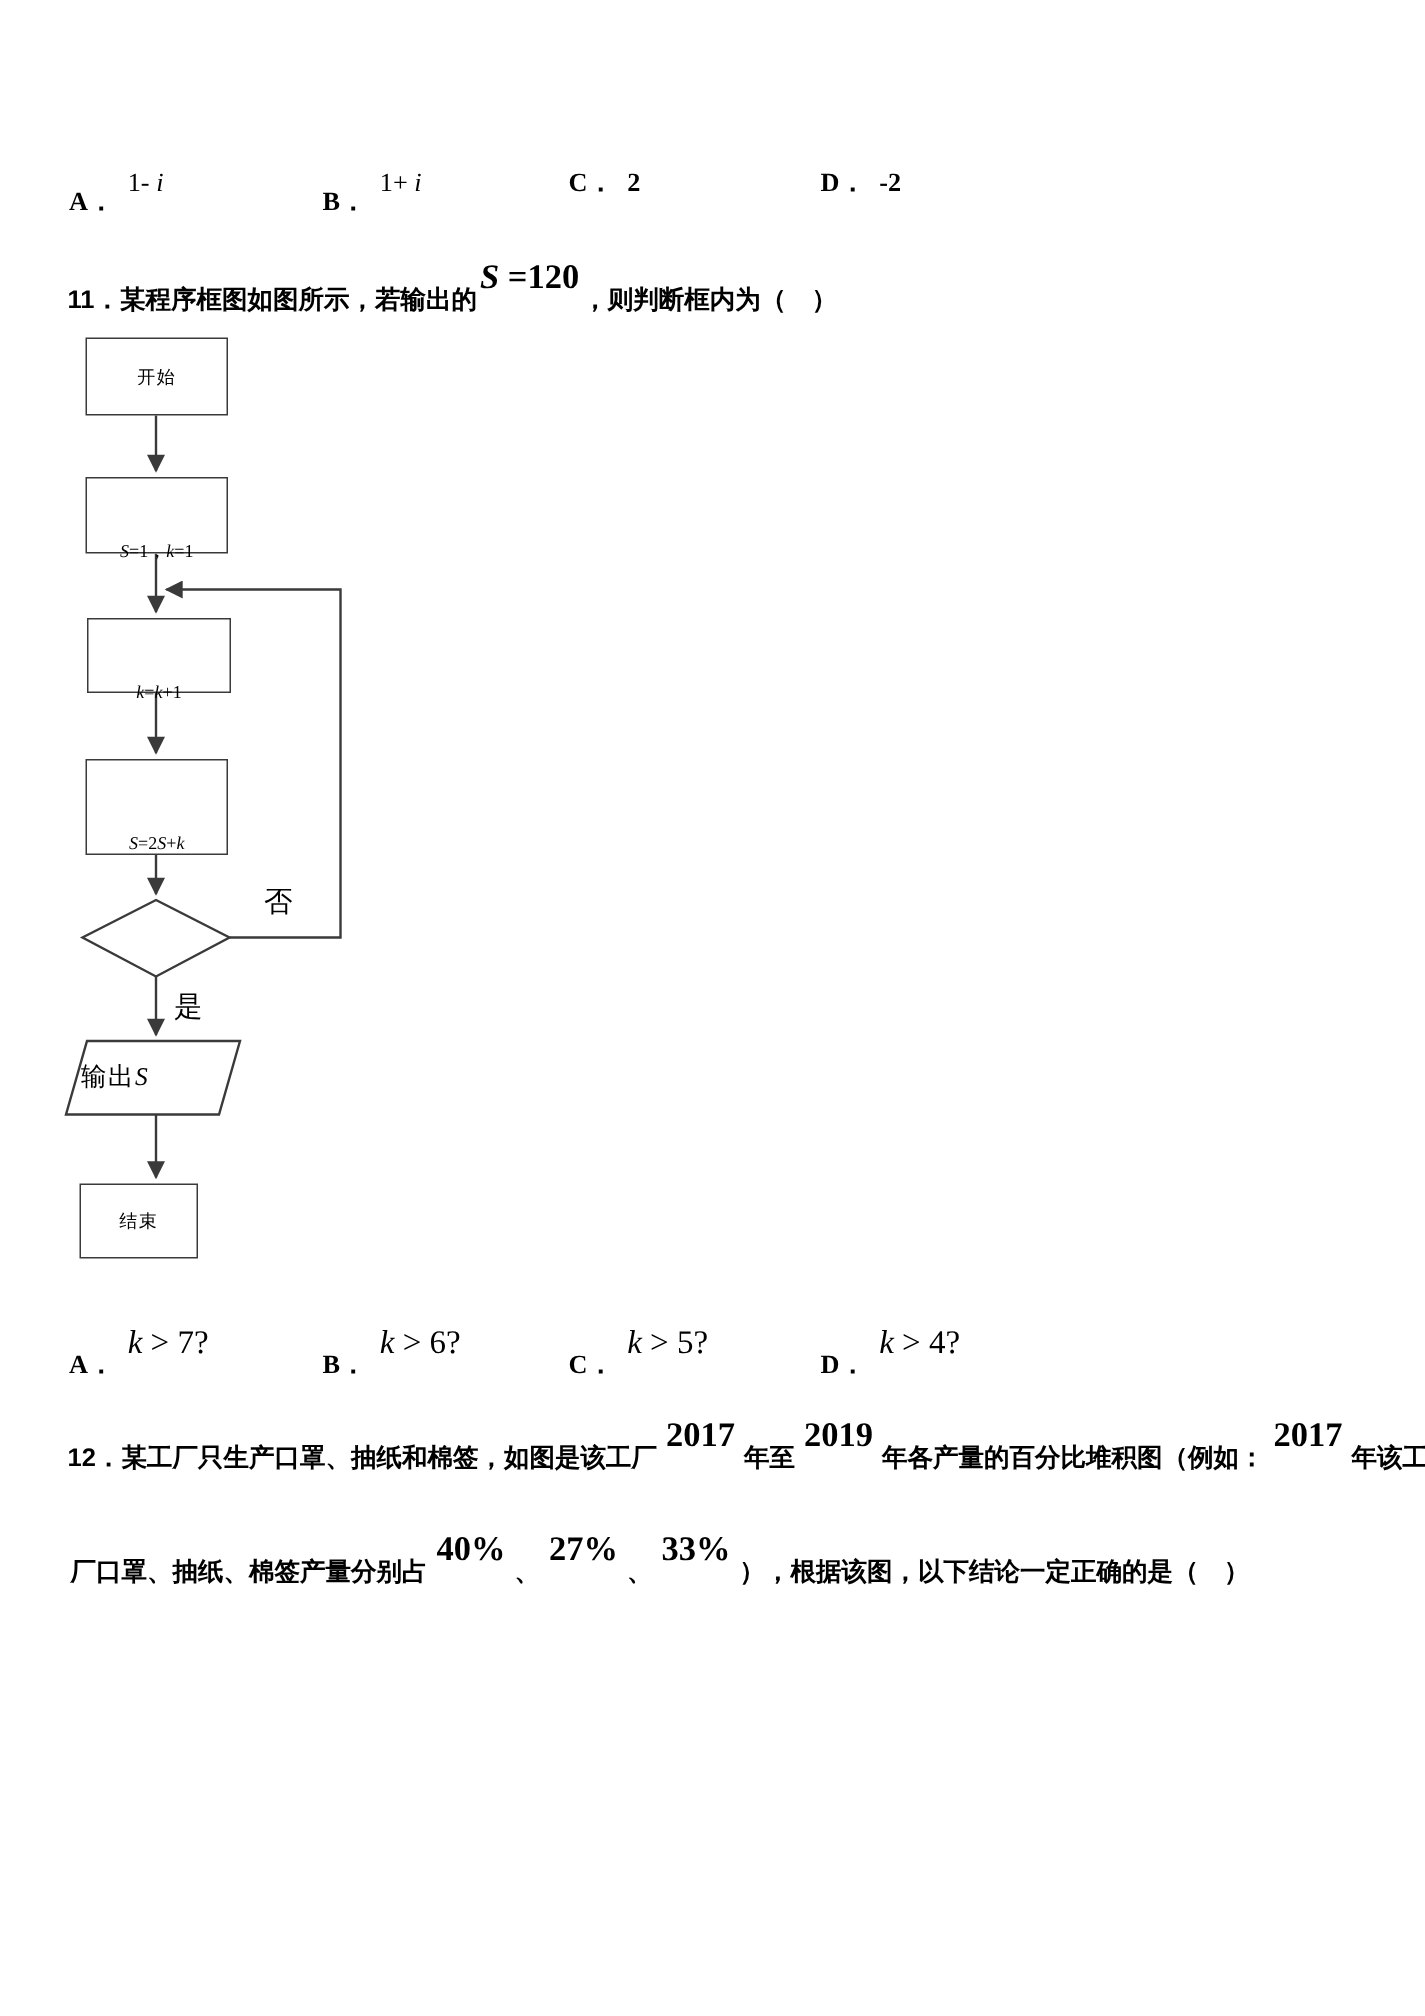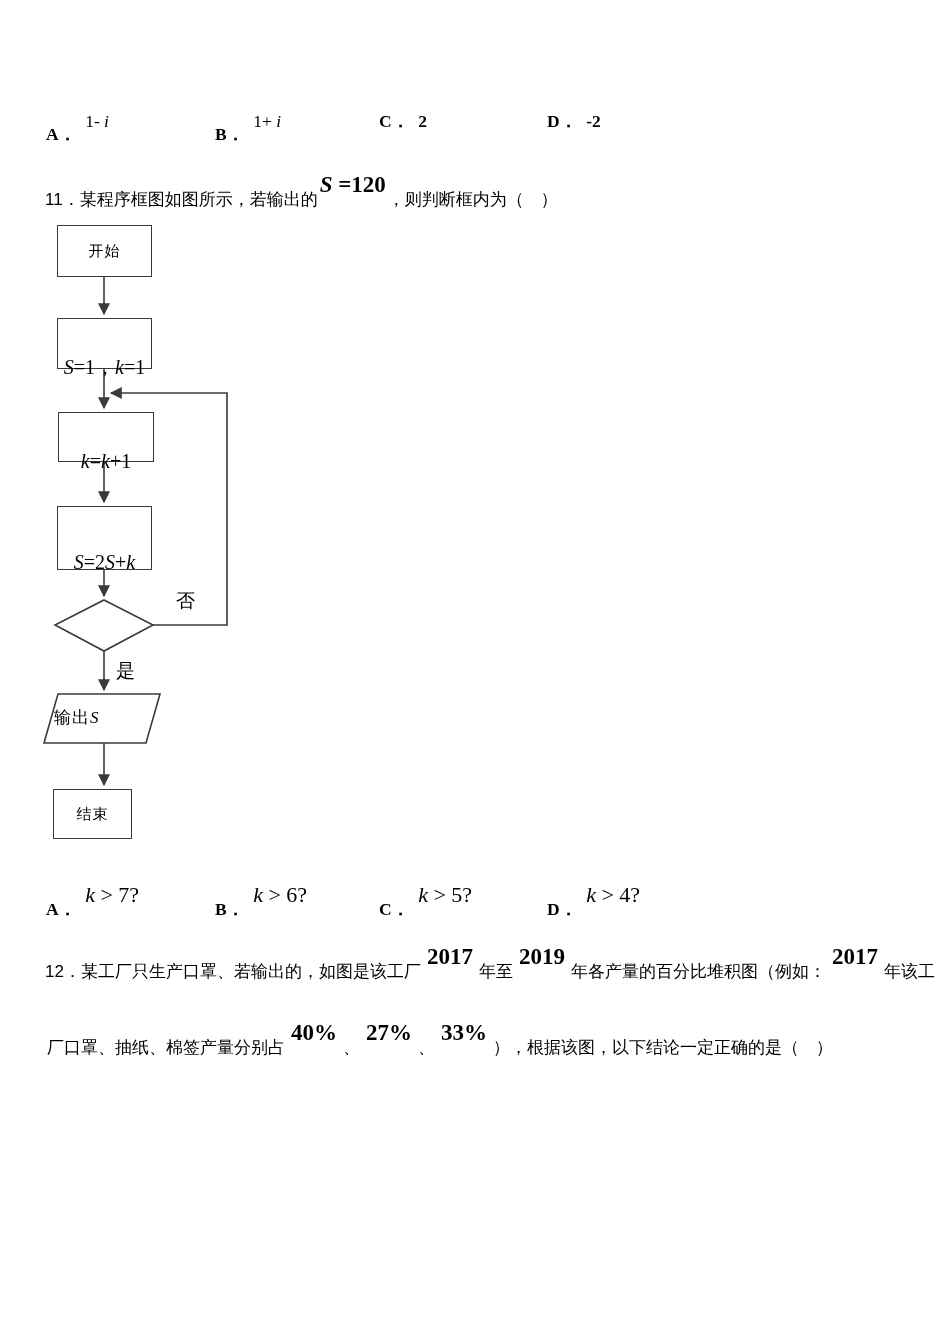--- a/index.html
+++ b/index.html
@@ -2,41 +2,41 @@
 <html><head>
 <meta charset="utf-8">
 <style>
   html,body{margin:0;padding:0;}
   body{
     width:950px;height:1344px;position:relative;background:#ffffff;
     font-family:"Liberation Serif", serif;color:#000;overflow:hidden;
   }
   .abs{position:absolute;}
   
-  .cn{font-family:"Liberation Sans", sans-serif;font-weight:normal;font-size:17px;color:#000;text-align:right;}
+  .cn{font-family:"Liberation Sans", sans-serif;font-weight:bold;font-size:17px;color:#000;text-align:right;}
   .textline{line-height:26px;white-space:nowrap;}
   
   .sup{vertical-align:13px;font-family:"Liberation Serif", serif;font-weight:bold;font-size:23px;}
   .m6{margin:0 6px;}
   .m2{margin:0 2px;}
   .it{font-style:italic;font-family:"Liberation Serif", serif;}
   
   .option{white-space:nowrap;line-height:26px;}
   .opt-label{font-family:"Liberation Serif", serif;font-weight:bold;font-size:17.5px;}
   .opt-val{margin-left:9px;font-family:"Liberation Serif", serif;font-size:17.5px;vertical-align:13px;}
   .opt-val-flat{margin-left:9px;font-family:"Liberation Serif", serif;font-size:17.5px;font-weight:bold;}
   .opt-val-big{font-size:22px;}
   
   .flowchart{left:40px;top:220px;width:210px;height:630px;}
   .fbox{
     position:absolute;border:1.5px solid #3a3a3a;background:#fff;
     display:flex;align-items:center;justify-content:center;box-sizing:border-box;
   }
-  .fcn{font-family:"Liberation Sans", sans-serif;font-size:15px;letter-spacing:1px;}
-  .fexpr{font-family:"Liberation Serif", serif;font-size:20px;margin-top:48px;}
+  .fcn{font-family:"Liberation Sans", sans-serif;font-size:12px;letter-spacing:1px;}
+  .fexpr{font-family:"Liberation Serif", serif;font-size:12px;margin-top:48px;}
   .flabel{position:absolute;font-family:"Liberation Sans", sans-serif;font-size:19px;}
   .fout{position:absolute;text-align:left;}
   svg{position:absolute;left:0;top:0;}
 </style>
 </head>
 <body>
 
 <div class="option abs" style="left:46px;top:108px">
   <span class="opt-label">A．</span><span class="opt-val"><span>1- </span><span class="it">i</span></span>
 </div>
@@ -100,18 +100,18 @@
   <span class="opt-label">B．</span><span class="opt-val opt-val-big"><span class="it">k </span><span>&gt; 6?</span></span>
 </div>
 <div class="option abs" style="left:379px;top:882px">
   <span class="opt-label">C．</span><span class="opt-val opt-val-big"><span class="it">k </span><span>&gt; 5?</span></span>
 </div>
 <div class="option abs" style="left:547px;top:882px">
   <span class="opt-label">D．</span><span class="opt-val opt-val-big"><span class="it">k </span><span>&gt; 4?</span></span>
 </div>
 
 <div class="textline abs" style="left:45px;top:944px">
-  <span class="cn">12．</span><span class="cn">某工厂只生产口罩、若输出的，如图是该工厂</span><span class="sup m6">2017</span><span class="cn">年至</span><span class="sup m6">2019</span><span class="cn">年各产量的百分比堆积图（例如：</span><span class="sup m6">2017</span><span class="cn">年该工</span>
+  <span class="cn">12．</span><span class="cn">某工厂只生产口罩、抽纸和棉签，如图是该工厂</span><span class="sup m6">2017</span><span class="cn">年至</span><span class="sup m6">2019</span><span class="cn">年各产量的百分比堆积图（例如：</span><span class="sup m6">2017</span><span class="cn">年该工</span>
 </div>
 
 <div class="textline abs" style="left:47px;top:1020px">
   <span class="cn">厂口罩、抽纸、棉签产量分别占</span><span class="sup m6">40%</span><span class="cn">、</span><span class="sup m6">27%</span><span class="cn">、</span><span class="sup m6">33%</span><span class="cn">），根据该图，以下结论一定正确的是（　）</span>
 </div>
 
 </body></html>

